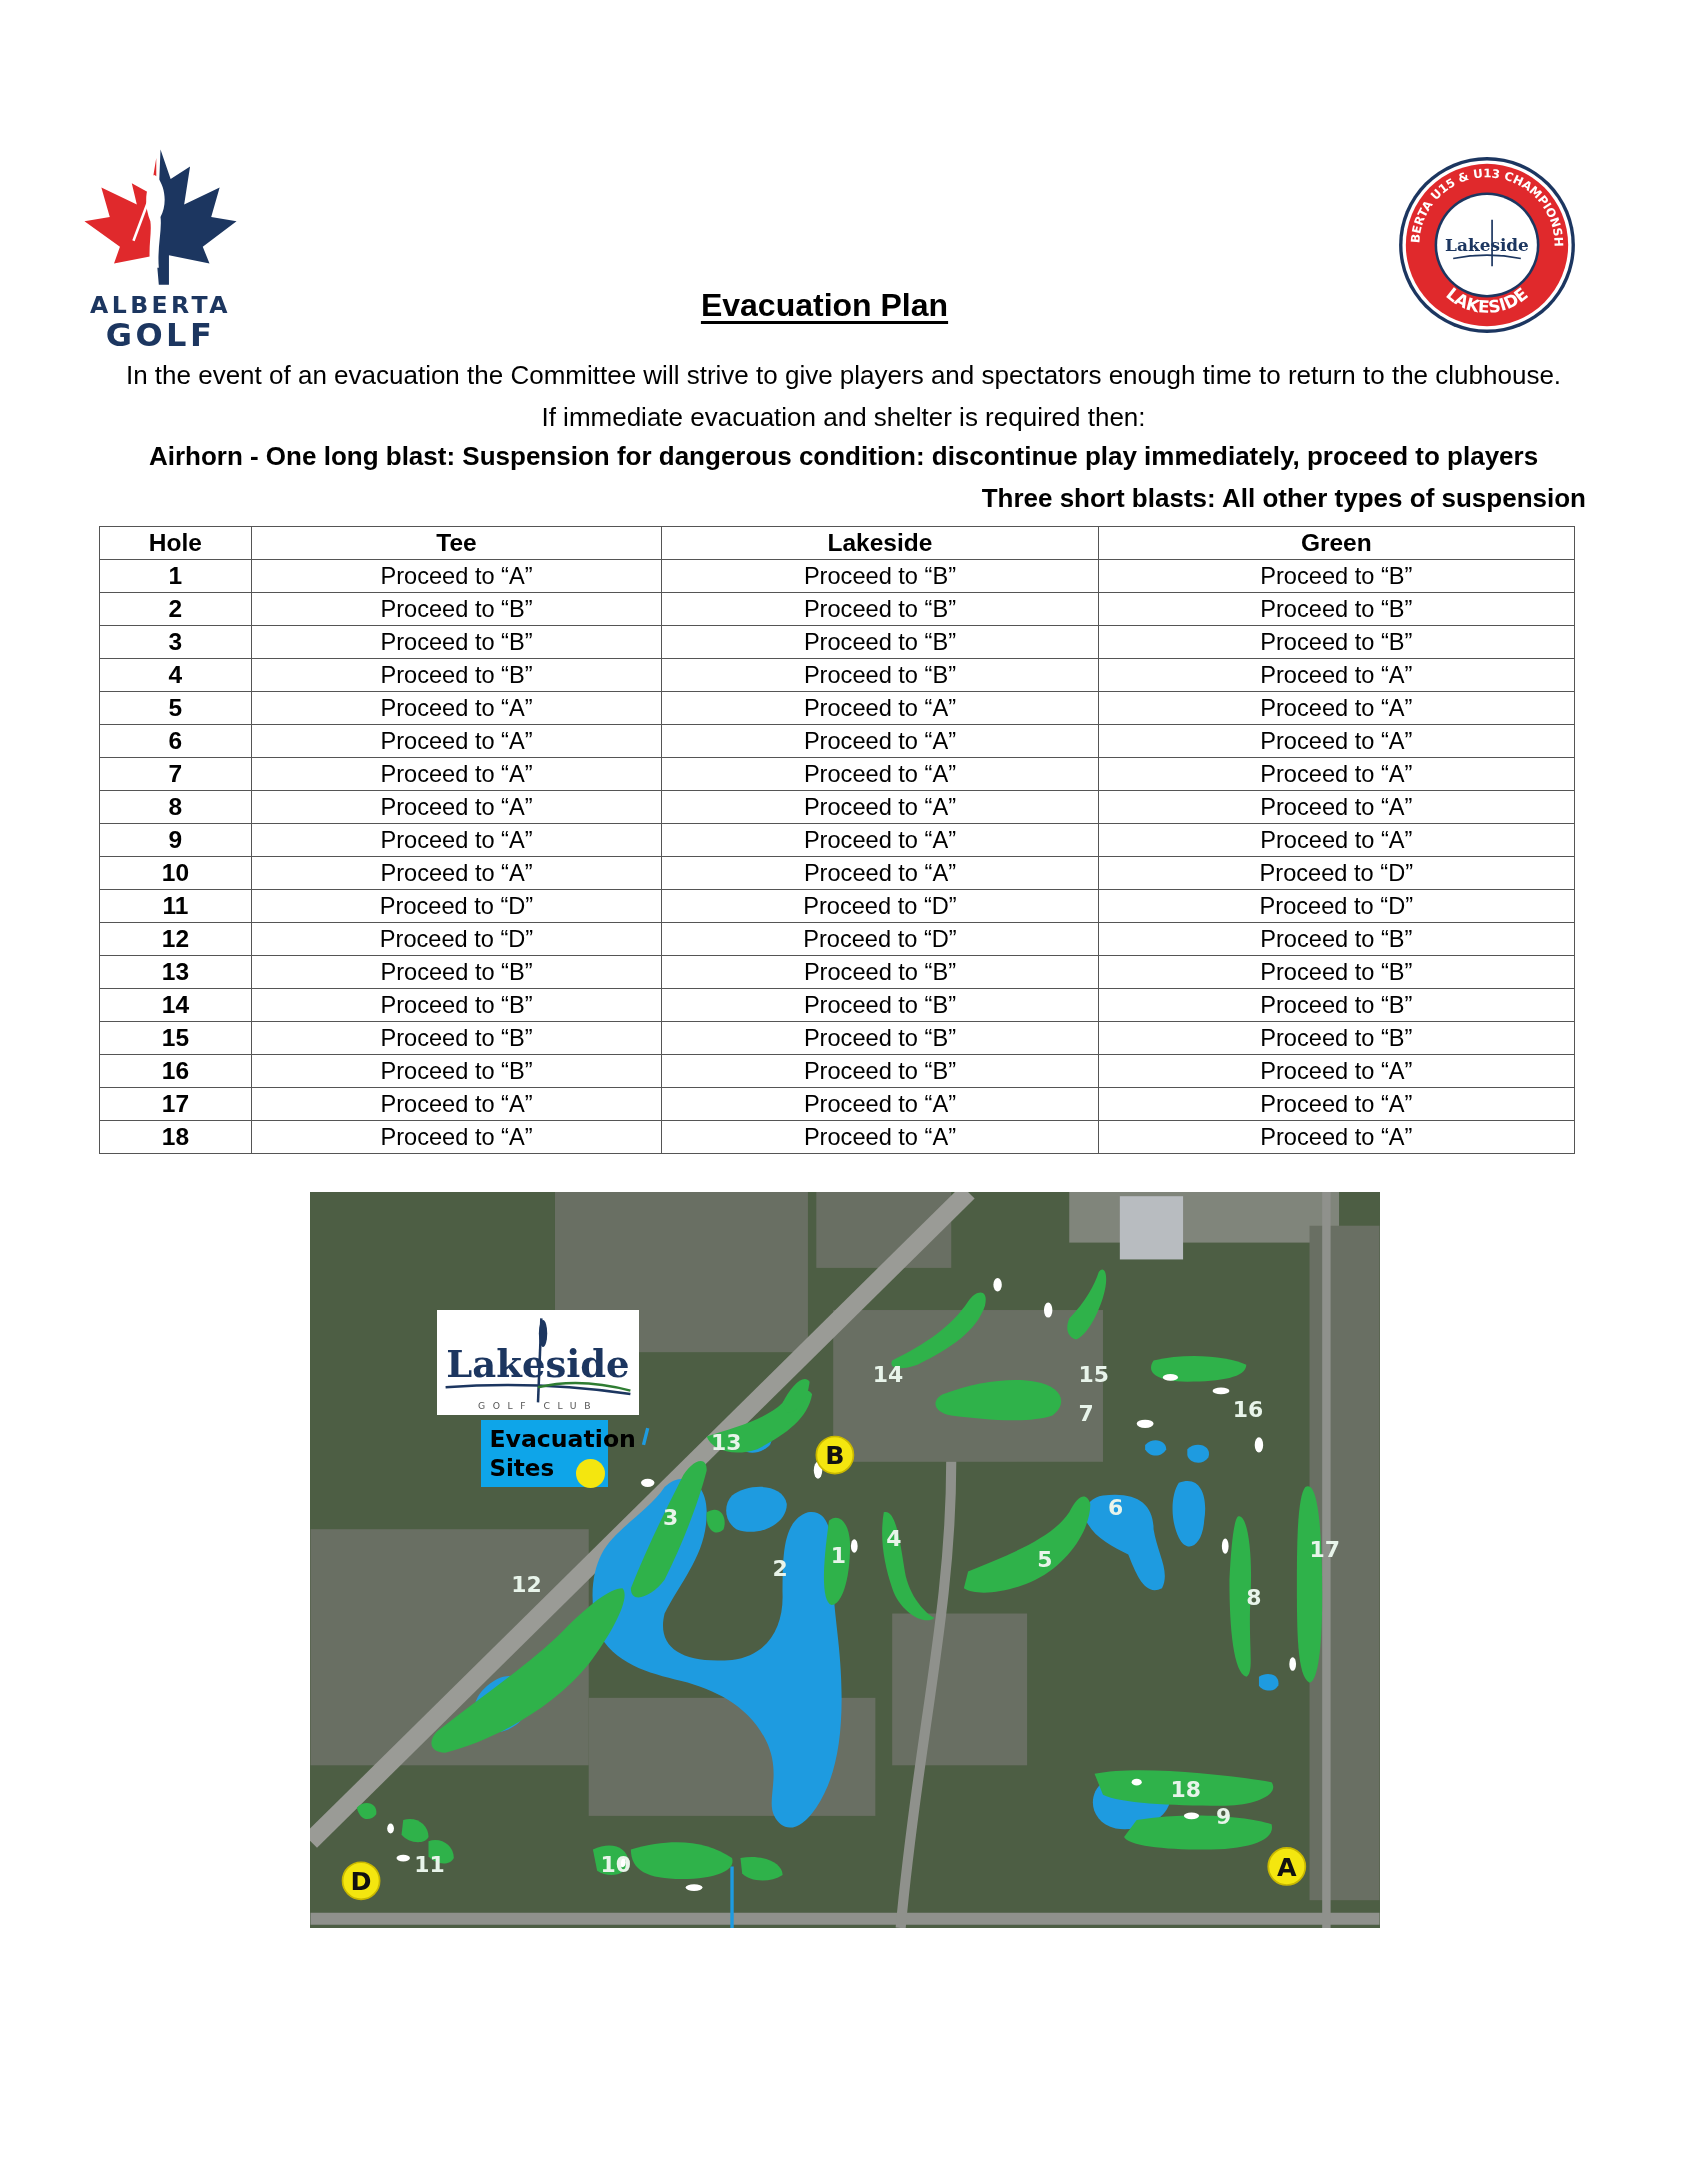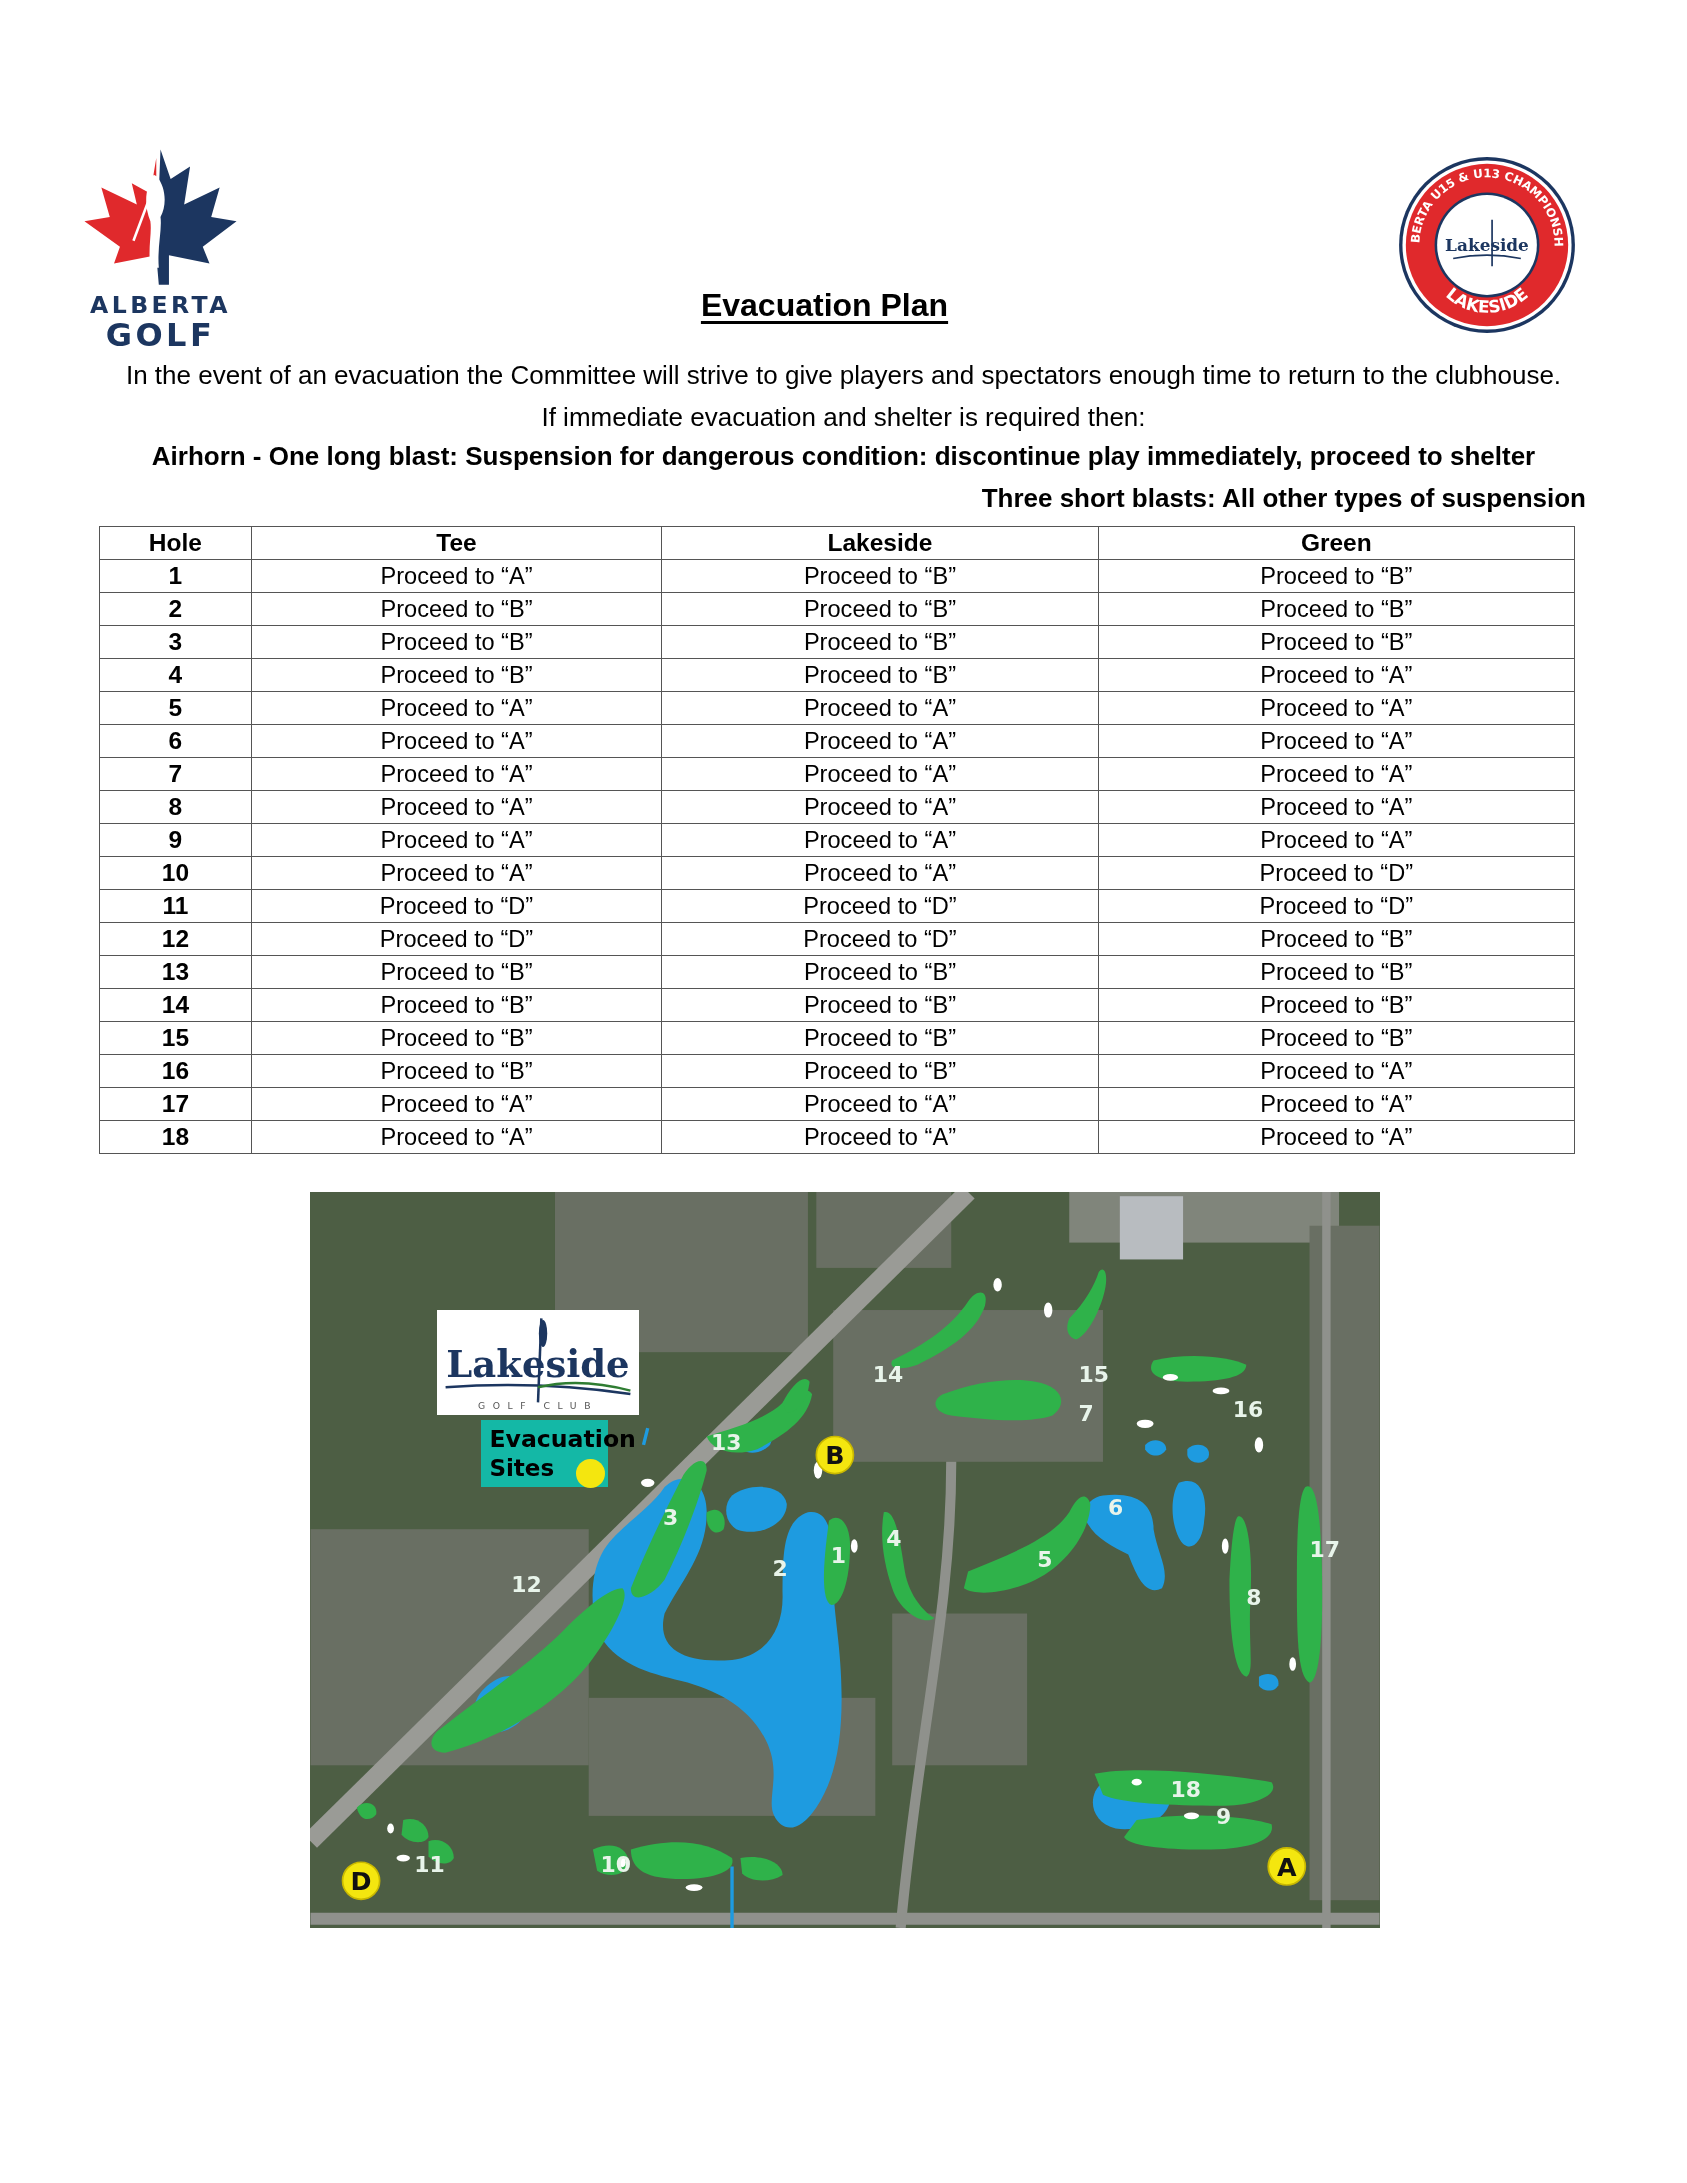--- a/index.html
+++ b/index.html
@@ -18,21 +18,21 @@
   table.evac { position: absolute; left: 99px; top: 526px; width: 1476px; border-collapse: collapse; }
   table.evac th, table.evac td { border: 1.7px solid #555; height: 32px; padding: 0; text-align: center; font-size: 23.6px; line-height: 30px; }
   table.evac th { font-weight: bold; font-size: 24.5px; }
   table.evac td.hole { font-weight: bold; font-size: 24.5px; }
   col.c-hole { width: 152px; } col.c-tee { width: 411px; } col.c-fair { width: 437px; } col.c-green { width: 477px; }
   .map { position: absolute; left: 310px; top: 1192px; width: 1070px; height: 736px; overflow: hidden; background: #4d5e44; }
   .map svg { display: block; }
   .map-num { font-family: "DejaVu Sans", sans-serif; font-size: 26px; fill: #e8f4ea; font-weight: bold; }
   .site-letter { font-family: "DejaVu Sans", sans-serif; font-size: 30px; font-weight: bold; fill: #111; }
   .legend-box { position: absolute; left: 127px; top: 118px; width: 202px; height: 105px; background: #fff; }
-  .legend-sites { position: absolute; left: 171px; top: 228px; width: 127px; height: 67px; background: #14b8a6; }
+  .legend-sites { position: absolute; left: 171px; top: 228px; width: 127px; height: 67px; background: #0ea5e9; }
   .legend-sites .l1 { position: absolute; left: 8.4px; top: 5px; font-size: 23.6px; font-weight: bold; font-family: "DejaVu Sans", sans-serif; }
   .legend-sites .l2 { position: absolute; left: 8.4px; top: 35px; font-size: 23px; font-weight: bold; font-family: "DejaVu Sans", sans-serif; }
   .legend-sites .dot { position: absolute; left: 95px; top: 39px; width: 29px; height: 29px; border-radius: 50%; background: #f4e60f; }
 </style>
 </head>
 <body>
 
 <div class="logo-left">
   <svg width="169" height="148" viewBox="0 0 200 175">
     <path d="M100 10 L112 45 L135 30 L128 75 L170 55 L160 90 L190 95 L150 125 L158 145 L110 135 L110 170 L98 170 L95 135 Z" fill="#1c3660"></path>
@@ -58,21 +58,21 @@
     <text font-family="DejaVu Sans, sans-serif" font-size="14" font-weight="bold" fill="#fff"><textPath href="#ringTop" startOffset="50%" text-anchor="middle">ALBERTA U15 &amp; U13 CHAMPIONSHIP</textPath></text>
     <text font-family="DejaVu Sans, sans-serif" font-size="20" font-weight="bold" fill="#fff"><textPath href="#ringBot" startOffset="50%" text-anchor="middle">LAKESIDE</textPath></text>
     <text x="110" y="117" text-anchor="middle" font-family="DejaVu Serif, serif" font-size="20" font-weight="bold" fill="#1c3660">Lakeside</text>
     <line x1="116" y1="80" x2="116" y2="135" stroke="#1c3660" stroke-width="2"></line>
     <path d="M70 126 Q110 118 150 126" stroke="#1c3660" stroke-width="2" fill="none"></path>
   </svg>
 </div>
 
 <div class="title"><span>Evacuation Plan</span></div>
 <div class="intro">In the event of an evacuation the Committee will strive to give players and spectators enough time to return to the clubhouse. If immediate evacuation and shelter is required then:</div>
-<div class="rule1">Airhorn - One long blast: Suspension for dangerous condition: discontinue play immediately, proceed to shelter</div>
+<div class="rule1">Airhorn - One long blast: Suspension for dangerous condition: discontinue play immediately, proceed to players</div>
 <div class="rule2">Three short blasts: All other types of suspension</div>
 
 <table class="evac">
   <colgroup>
       <col class="c-hole">
       <col class="c-tee">
       <col class="c-fair">
       <col class="c-green">
     </colgroup>
   <thead>

